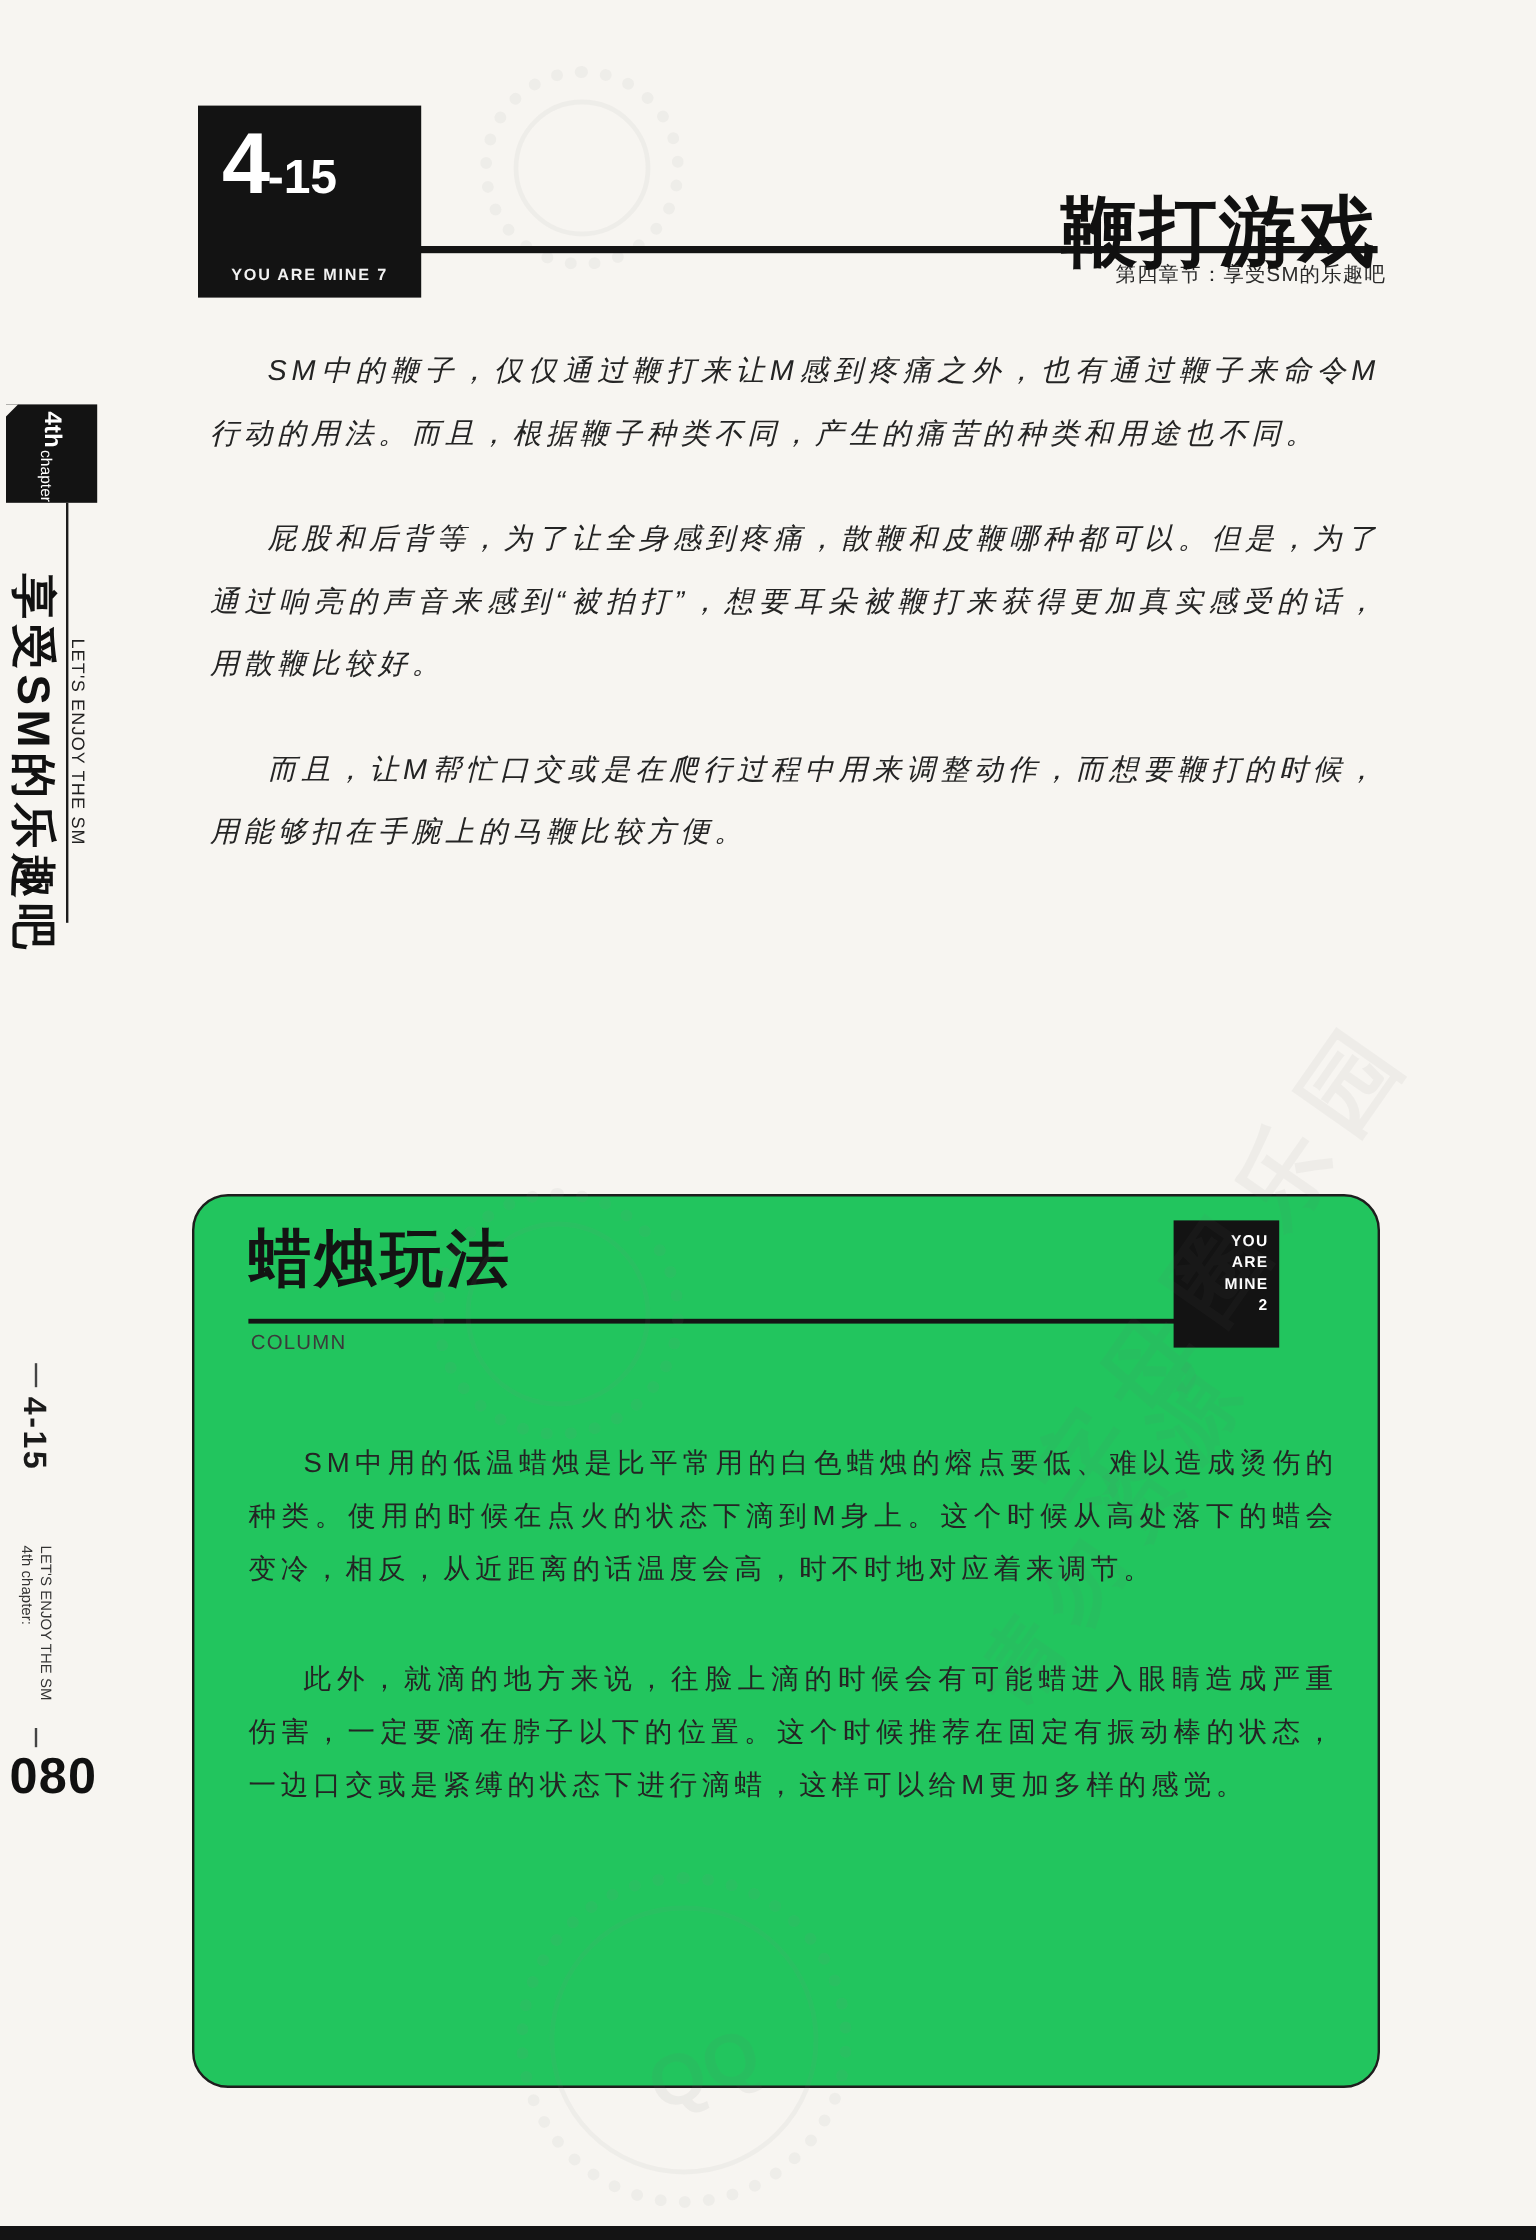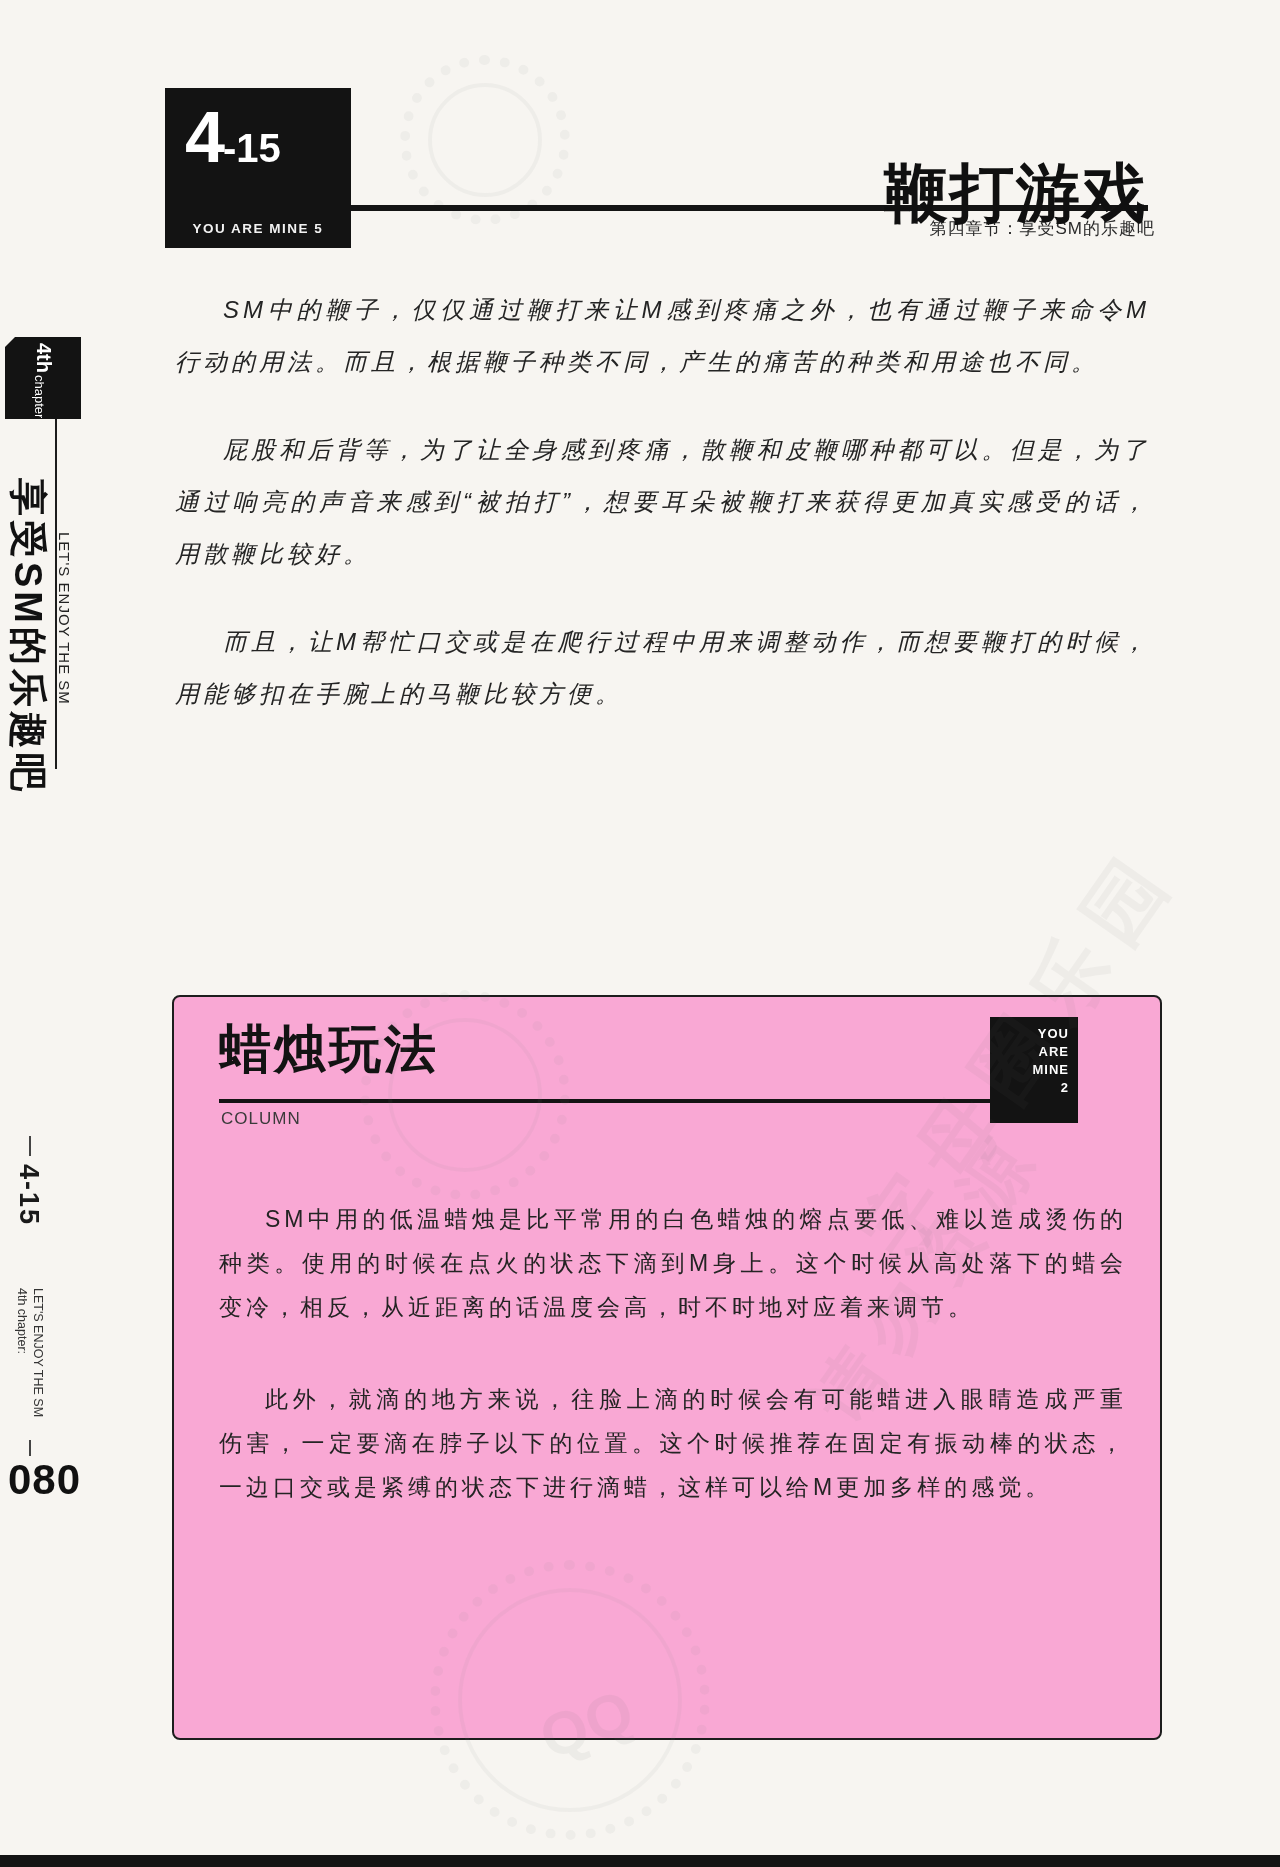--- a/index.html
+++ b/index.html
@@ -74,22 +74,22 @@
   
   .main-text{
     position:absolute;left:175px;top:284px;width:975px;
     font-size:24px;letter-spacing:4px;line-height:52px;color:#242424;
     text-align:justify;
     font-style:italic;
   }
   .main-text p{margin:0 0 36px 0;text-indent:2em;}
   
   .column-box{
-    position:absolute;left:172px;top:995px;width:990px;height:745px;
-    background:#f9a8d4;border:2px solid #1d1d1d;border-radius:8px;
+    position:absolute;left:160px;top:995px;width:990px;height:745px;
+    background:#22c55e;border:2px solid #1d1d1d;border-radius:30px;
     box-sizing:border-box;overflow:hidden;
   }
   .column-title{
     position:absolute;left:45px;top:18px;
     font-size:52px;font-weight:900;color:#131313;letter-spacing:3px;
   }
   .column-rule{position:absolute;left:45px;top:102px;width:775px;height:4px;background:#141414;}
   .column-label{
     position:absolute;left:47px;top:112px;
     font-size:17px;color:#3a3a3a;letter-spacing:1px;text-align:center;
@@ -127,21 +127,21 @@
 
   <div class="wm wm-ring" style="left:400px;top:55px;width:150px;height:150px;"></div>
   <div class="wm wm-ring" style="left:360px;top:990px;width:190px;height:190px;"></div>
   <div class="wm wm-ring" style="left:430px;top:1560px;width:260px;height:260px;"></div>
   <div class="wm wm-text" style="left:780px;top:1000px;font-size:78px;opacity:.06;transform:rotate(-55deg);letter-spacing:18px;">字母圈乐园</div>
   <div class="wm wm-text" style="left:760px;top:1230px;font-size:70px;opacity:.06;transform:rotate(-55deg);letter-spacing:14px;">请勿资源</div>
   <div class="wm wm-text" style="left:540px;top:1690px;font-size:60px;opacity:.07;transform:rotate(-20deg);">QQ</div>
 
   <div class="chapter-box">
     <div class="nums"><span class="num-main">4</span><span class="num-sub">-15</span></div>
-    <div class="series">YOU ARE MINE 5</div>
+    <div class="series">YOU ARE MINE 7</div>
   </div>
   <div class="header-rule"></div>
   <h1 class="header-title">鞭打游戏</h1>
   <div class="header-subtitle">第四章节：享受SM的乐趣吧</div>
 
   <div class="side-tab">
     <div class="tab-inner vlr">
       <span class="t1">4th</span>
       <span class="t2">chapter</span>
     </div>

